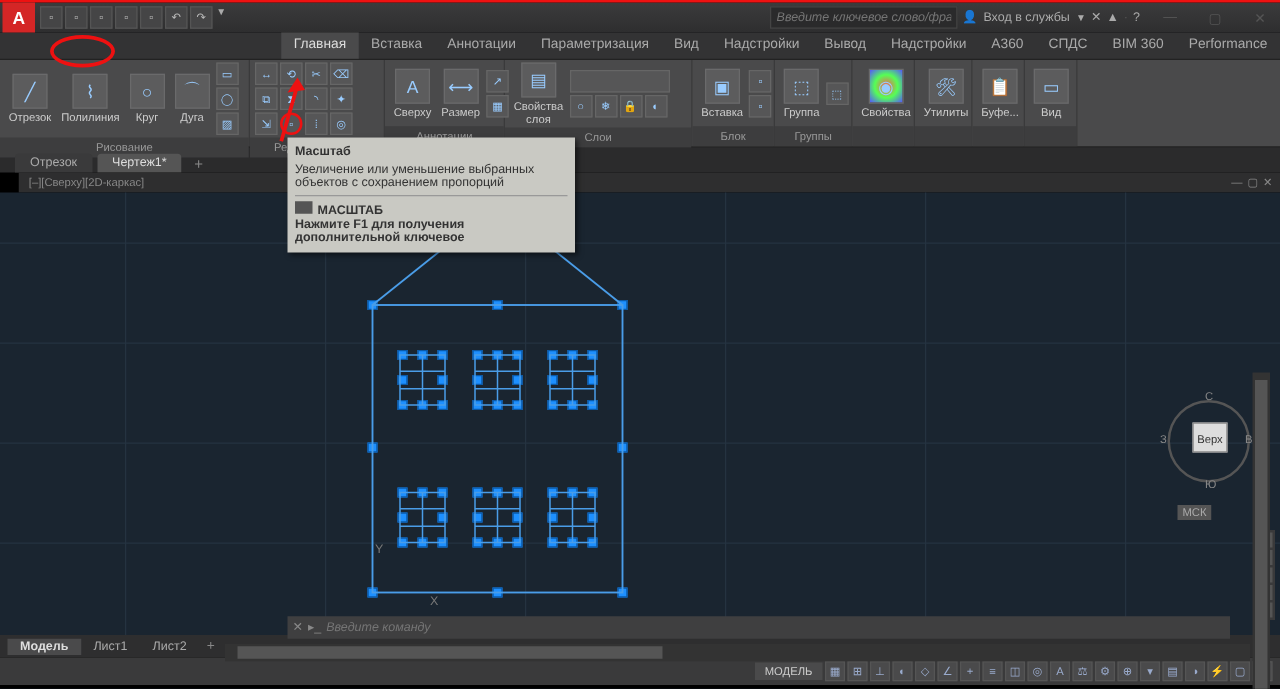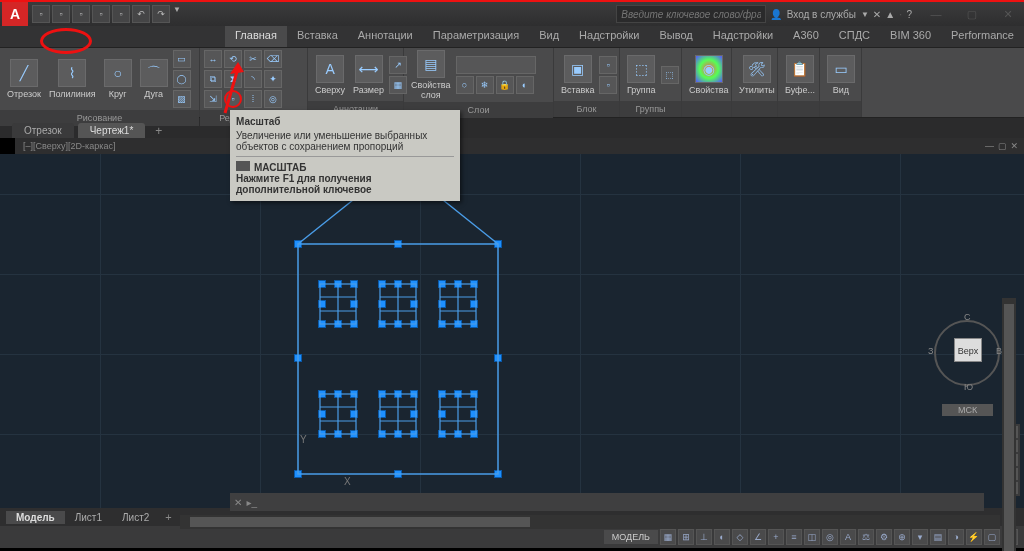--- a/index.html
+++ b/index.html
@@ -58,21 +58,21 @@
     .red-arrow { position:absolute; z-index:60; pointer-events:none; }
     
     
     .grip { position:absolute; width:8px; height:8px; background:#1e90ff; border:1px solid #0a5aaa; }
     
     
     .viewcube { position:absolute; right:20px; top:160px; width:70px; height:80px; z-index:20; }
     .vc-ring { width:66px; height:66px; border:2px solid #555; border-radius:50%; position:absolute; top:6px; }
     .vc-face { position:absolute; left:20px; top:24px; width:28px; height:24px; background:#ddd; border:1px solid #888; font-size:9px; text-align:center; line-height:24px; color:#333; }
     .vc-label { position:absolute; color:#888; font-size:9px; }
-    .vc-msk { position:absolute; top:90px; left:8px; background:#555; color:#aaa; font-size:9px; padding:1px 16px; }
+    .vc-msk { position:absolute; top:90px; left:8px; background:#555; color:#aaa; font-size:9px; padding:1px 4px; }
     
     
     .right-tb { position:absolute; right:4px; top:270px; width:16px; background:#3a3a3b; display:flex; flex-direction:column; gap:2px; padding:2px; }
     .rtb-btn { width:12px; height:12px; background:#555; }
     
     
     .cmdline { position:absolute; left:230px; bottom:40px; right:40px; height:18px; background:#3f3f40; display:flex; align-items:center; padding:0 4px; gap:4px; }
     .cmd-close { color:#888; font-size:10px; }
     .cmd-prompt { color:#888; font-size:10px; }
     .cmd-input { flex:1; background:transparent; border:none; color:#888; font-size:10px; font-style:italic; }
@@ -449,20 +449,21 @@
 </div>
 
 <svg class="red-arrow" style="left:200px;top:58px;width:50px;height:60px">
   <line x1="25" y1="55" x2="38" y2="10" stroke="#e11" stroke-width="3"></line>
   <polygon points="38,4 30,16 44,14" fill="#e11"></polygon>
 </svg>
 
 <div class="cmdline">
   <span class="cmd-close">✕</span>
   <span class="cmd-prompt">▸_</span>
+  <input class="cmd-input" placeholder="Введите команду" style="">
 </div>
 
 <div class="hscroll">
     <div class="hscroll-thumb"></div>
   </div>
 
 <div class="layout-tabs">
   <div class="ltab active">Модель</div>
   <div class="ltab">Лист1</div>
   <div class="ltab">Лист2</div>

